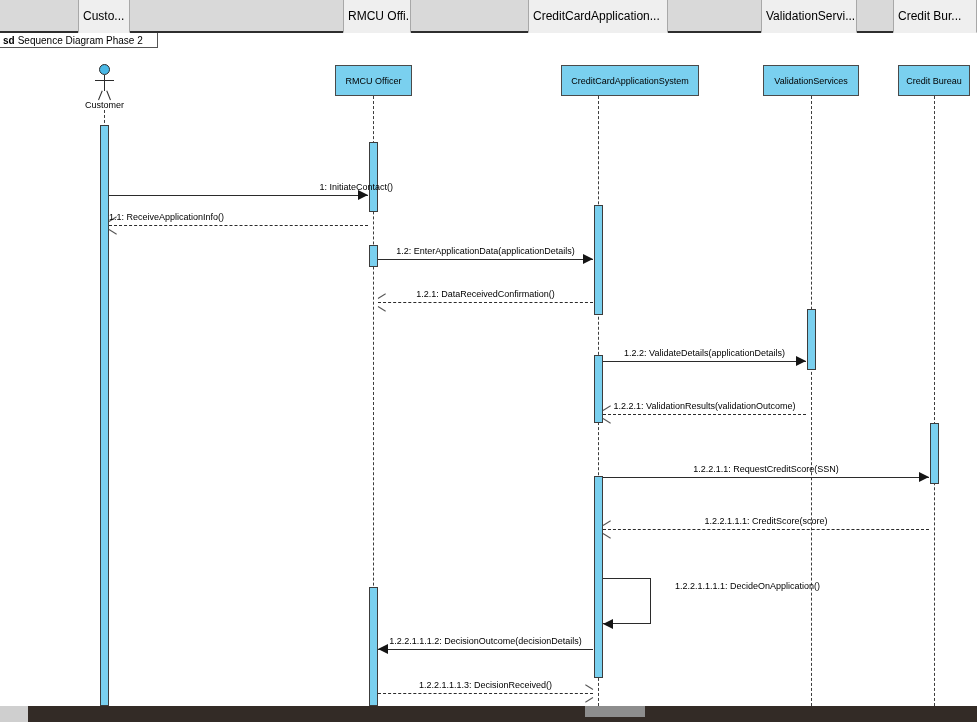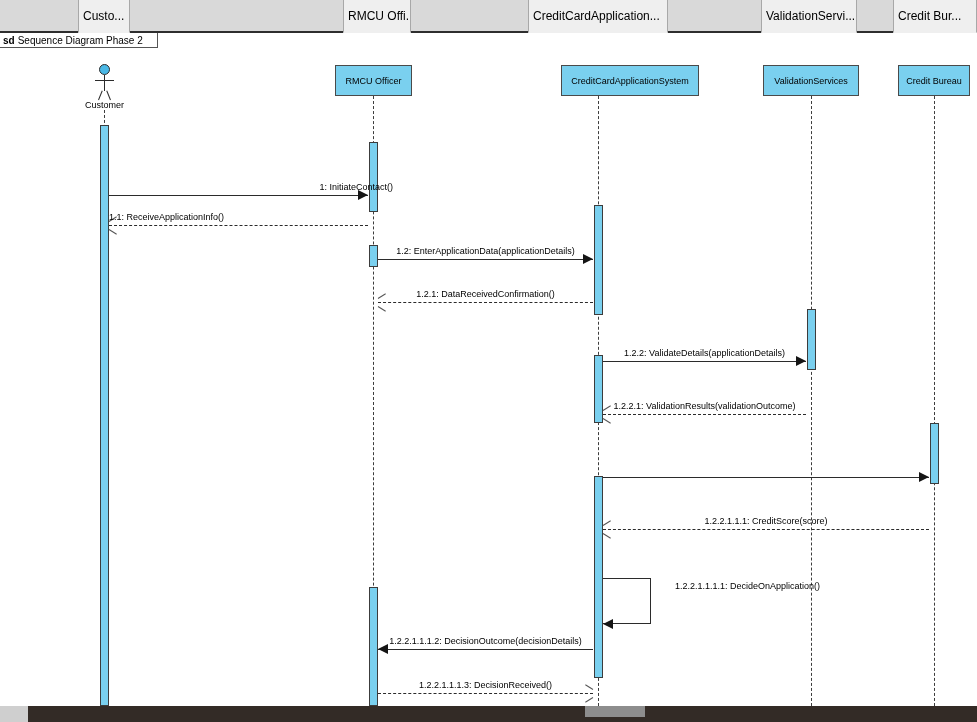--- a/index.html
+++ b/index.html
@@ -227,20 +227,21 @@
     <div class="arrow-open-l" style="top: 250px; left: 378px;"></div>
     <div class="msg-label" style="top: 241px; left: 378px; width: 215px; text-align: center;">1.2.1: DataReceivedConfirmation()</div>
     <div class="msg-line" style="left: 603px; top: 313px; width: 203px;"></div>
     <div class="arrow-r" style="top: 308px; left: 796px;"></div>
     <div class="msg-label" style="top: 300px; left: 603px; width: 203px; text-align: center;">1.2.2: ValidateDetails(applicationDetails)</div>
     <div class="msg-line dashed" style="left: 603px; top: 366px; width: 203px;"></div>
     <div class="arrow-open-l" style="top: 362px; left: 603px;"></div>
     <div class="msg-label" style="top: 353px; left: 603px; width: 203px; text-align: center;">1.2.2.1: ValidationResults(validationOutcome)</div>
     <div class="msg-line" style="left: 603px; top: 429px; width: 326px;"></div>
     <div class="arrow-r" style="top: 424px; left: 919px;"></div>
+    <div class="msg-label" style="top: 416px; left: 603px; width: 326px; text-align: center;">1.2.2.1.1: RequestCreditScore(SSN)</div>
     <div class="msg-line dashed" style="left: 603px; top: 481px; width: 326px;"></div>
     <div class="arrow-open-l" style="top: 477px; left: 603px;"></div>
     <div class="msg-label" style="top: 468px; left: 603px; width: 326px; text-align: center;">1.2.2.1.1.1: CreditScore(score)</div>
     <div class="selfcall" style="left: 603px; top: 530px; width: 48px; height: 46px;"></div>
     <div class="arrow-l" style="left: 603px; top: 571px;"></div>
     <div class="msg-label" style="left: 675px; top: 533px;">1.2.2.1.1.1.1: DecideOnApplication()</div>
     <div class="msg-line" style="left: 378px; top: 601px; width: 215px;"></div>
     <div class="arrow-l" style="top: 596px; left: 378px;"></div>
     <div class="msg-label" style="top: 588px; left: 378px; width: 215px; text-align: center;">1.2.2.1.1.1.2: DecisionOutcome(decisionDetails)</div>
     <div class="msg-line dashed" style="left: 378px; top: 645px; width: 215px;"></div>

